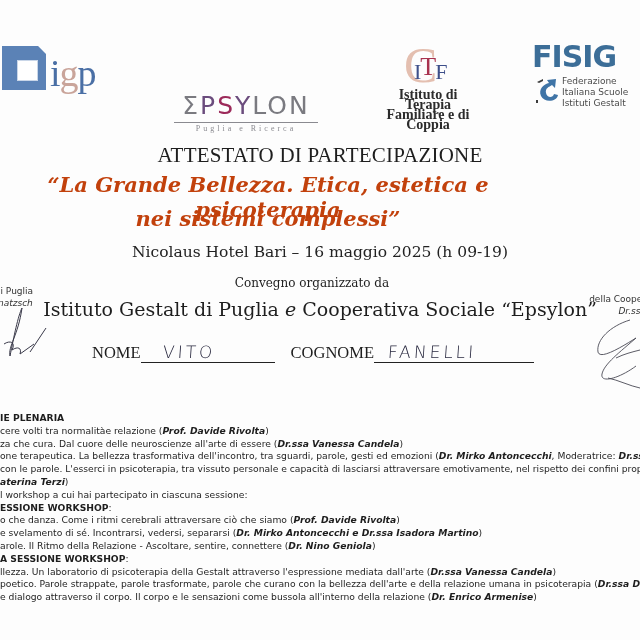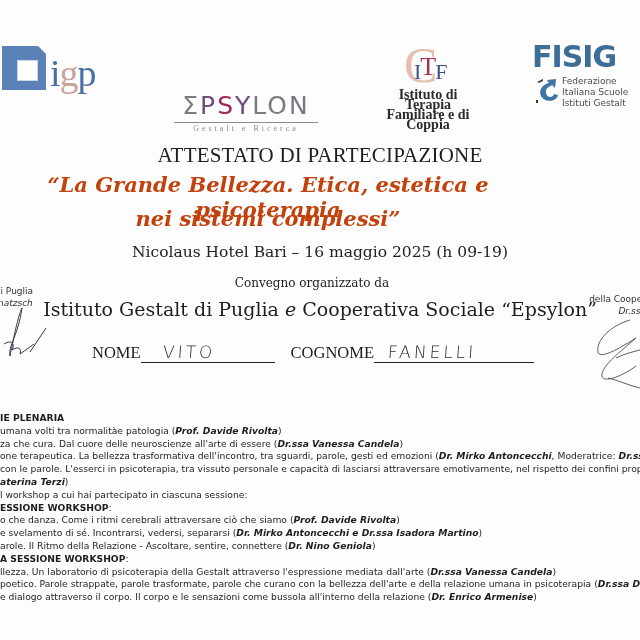--- a/index.html
+++ b/index.html
@@ -77,21 +77,21 @@
 <div class="abs logo-igp">
   <div class="igp-square">
       <div class="igp-inner"></div>
     </div>
   <div class="igp-text"><span>i</span><span class="g">g</span><span>p</span></div>
 </div>
 
 <div class="abs logo-epsylon">
   <div class="eps-title"><span>Σ</span><span class="p1">P</span><span class="p2">S</span><span class="p3">Y</span><span>LON</span></div>
   <div class="eps-line"></div>
-  <div class="eps-sub">Gestalt e Ricerca</div>
+  <div class="eps-sub">Puglia e Ricerca</div>
 </div>
 
 <div class="abs logo-itf">
   <div class="itf-mark">
     <span class="itf-c">C</span>
     <span class="itf-letters"><span>I</span><span class="t">T</span><span>F</span></span>
   </div>
   <div class="itf-caption">
     <div>Istituto di Terapia</div>
     <div>Familiare e di Coppia</div>
@@ -141,21 +141,21 @@
     <span class="field-value">VITO</span>
   </span>
   <span class="field-label">COGNOME</span>
   <span class="field-line cognome-line">
     <span class="field-value">FANELLI</span>
   </span>
 </div>
 
 <div class="abs program" id="program">
     <div class="line"><b>IE PLENARIA</b></div>
-    <div class="line"><span>umana volti tra normalitàe patologia (</span><i>Prof. Davide Rivolta</i><span>)</span></div>
+    <div class="line"><span>cere volti tra normalitàe relazione (</span><i>Prof. Davide Rivolta</i><span>)</span></div>
     <div class="line"><span>za che cura. Dal cuore delle neuroscienze all'arte di essere (</span><i>Dr.ssa Vanessa Candela</i><span>)</span></div>
     <div class="line"><span>one terapeutica. La bellezza trasformativa dell'incontro, tra sguardi, parole, gesti ed emozioni (</span><i>Dr. Mirko Antoncecchi</i><span>, Moderatrice: </span><i>Dr.ssa Isadora</i></div>
     <div class="line"><span>con le parole. L'esserci in psicoterapia, tra vissuto personale e capacità di lasciarsi attraversare emotivamente, nel rispetto dei confini propri e de</span></div>
     <div class="line"><i>aterina Terzi</i><span>)</span></div>
     <div class="line"><span>l workshop a cui hai partecipato in ciascuna sessione:</span></div>
     <div class="line"><b>ESSIONE WORKSHOP</b><span>:</span></div>
     <div class="line"><span>o che danza.  Come i ritmi cerebrali attraversare ciò che siamo (</span><i>Prof. Davide Rivolta</i><span>)</span></div>
     <div class="line"><span>e svelamento di sé. Incontrarsi, vedersi, separarsi (</span><i>Dr. Mirko Antoncecchi e Dr.ssa Isadora Martino</i><span>)</span></div>
     <div class="line"><span>arole. Il Ritmo della Relazione - Ascoltare, sentire, connettere (</span><i>Dr. Nino Geniola</i><span>)</span></div>
     <div class="line"><b>A SESSIONE WORKSHOP</b><span>:</span></div>

